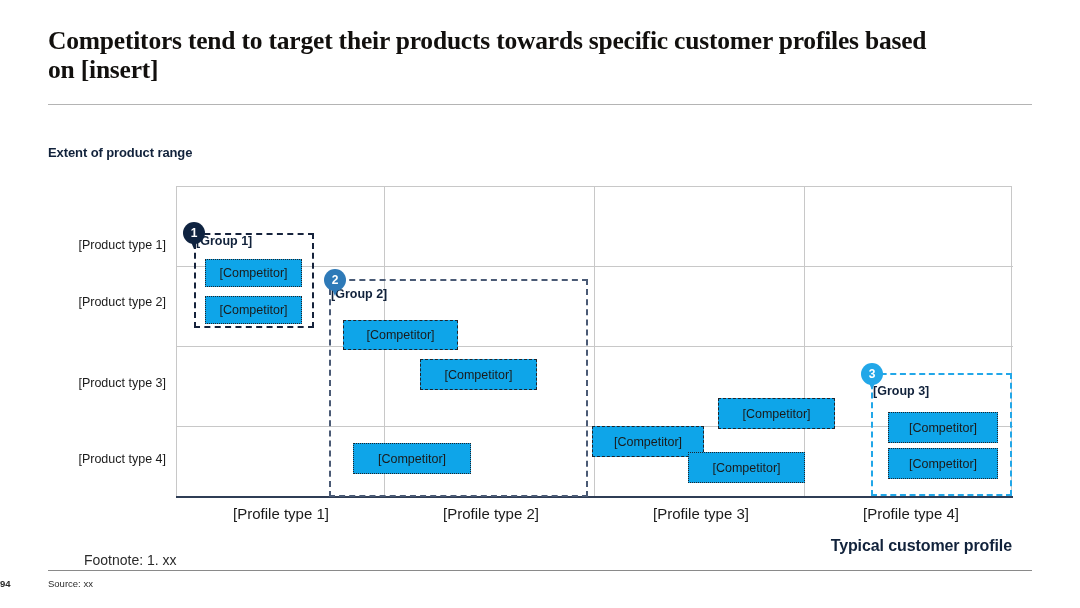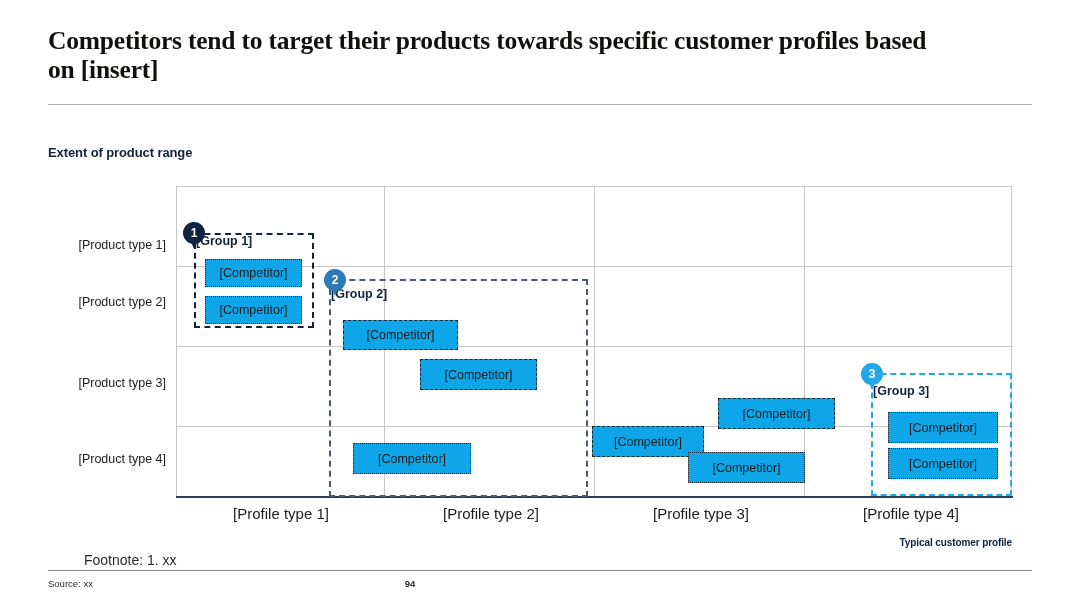--- a/index.html
+++ b/index.html
@@ -47,21 +47,21 @@
     font-weight: bold;
     color: #11223b;
     letter-spacing: -0.1px;
   }
   .x-axis-title {
     position: absolute;
     left: 0;
     top: 537px;
     width: 1012px;
     text-align: right;
-    font-size: 10px;
+    font-size: 16px;
     font-weight: bold;
     color: #11223b;
     letter-spacing: -0.1px;
   }
 
   
   .plot {
     position: absolute;
     left: 176px;
     top: 186px;
@@ -199,21 +199,21 @@
     left: 48px;
     top: 578px;
     font-size: 9.5px;
     color: #2b2b2b;
   }
   .page-num {
     position: absolute;
     left: 0;
     top: 578px;
     width: 820px;
-    text-align: center;
+    text-align: left;
     font-size: 9.5px;
     font-weight: bold;
     color: #2b2b2b;
   }
 </style>
 </head>
 <body>
 
 <div class="slide-title">Competitors tend to target their products towards specific customer profiles based on [insert]</div>
 <div class="title-rule"></div>

